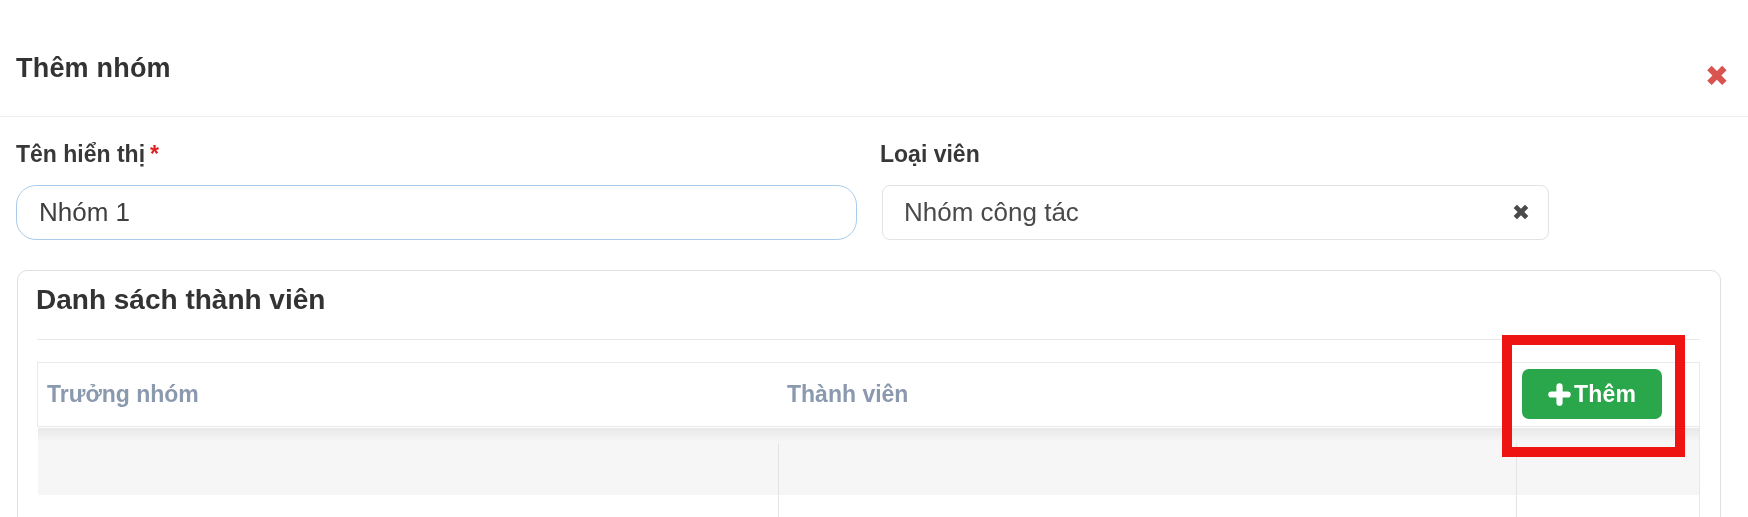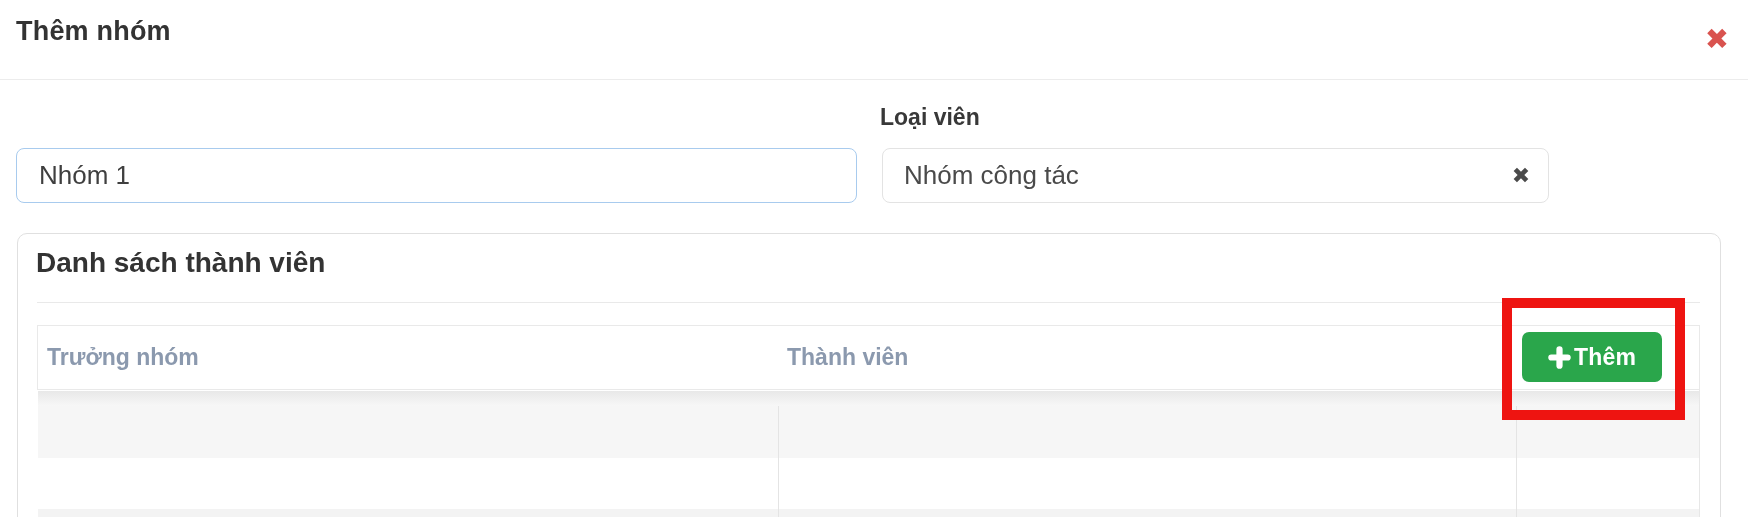--- a/index.html
+++ b/index.html
@@ -6,21 +6,21 @@
   html, body { background: #fff; }
   .screen {
     position: relative;
     width: 1748px;
     height: 517px;
     background: #ffffff;
     overflow: hidden;
     font-family: "Liberation Sans", "DejaVu Sans", sans-serif;
     color: #353535;
   }
-  .abs { position: absolute; }
+  .abs { position: absolute; margin-top: 37px; }
 
   
   .modal-title {
     left: 16px; top: 16px;
     font-size: 27px; font-weight: 700; color: #333333;
     letter-spacing: 0.2px;
   }
   .close-btn {
     left: 1698px; top: 18px;
     width: 38px; height: 42px;
@@ -37,21 +37,21 @@
     top: 101px; height: 32px;
     font-size: 23px; font-weight: 700; color: #383838;
     display: flex; align-items: center;
   }
   .lbl-1 { left: 16px; }
   .lbl-2 { left: 880px; }
   .req-mark { color: #e02020; margin-left: 5px; font-size: 23px; font-weight: 700; }
 
   .text-input {
     top: 148px; height: 55px; width: 841px;
-    border-radius: 8px; background: #fff;
+    border-radius: 20px; background: #fff;
     font-family: inherit;
     font-size: 26px; color: #3f3f3f;
     padding: 0 60px 0 22px;
     outline: none; display: block;
   }
   .input-name { left: 16px; border: 1px solid #a8cbee; }
   .input-type-wrap {
     left: 882px; top: 148px; width: 667px; height: 55px;
     border: 1px solid #e3e3e3; border-radius: 8px; background: #fff;
     display: flex; align-items: center;
@@ -130,20 +130,24 @@
 <body>
 
 <div class="screen">
 
   <div class="abs modal-title">Thêm nhóm</div>
   <div class="abs close-btn">
     <span>✖</span>
   </div>
   <div class="abs header-divider"></div>
 
+  <div class="abs field-label lbl-1">
+    <span>Tên hiển thị</span>
+      <span class="req-mark">*</span>
+  </div>
   <input class="abs text-input input-name" type="text" value="Nhóm 1" style="">
 
   <div class="abs field-label lbl-2">Loại viên</div>
   <div class="abs input-type-wrap">
     <div class="input-type-value">Nhóm công tác</div>
     <div class="clear-btn">
       <span>✖</span>
     </div>
   </div>
 

